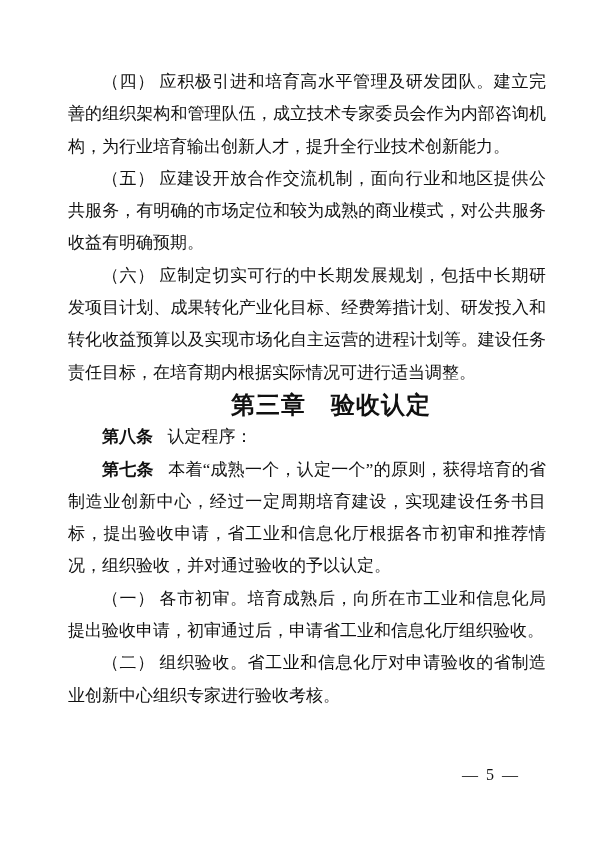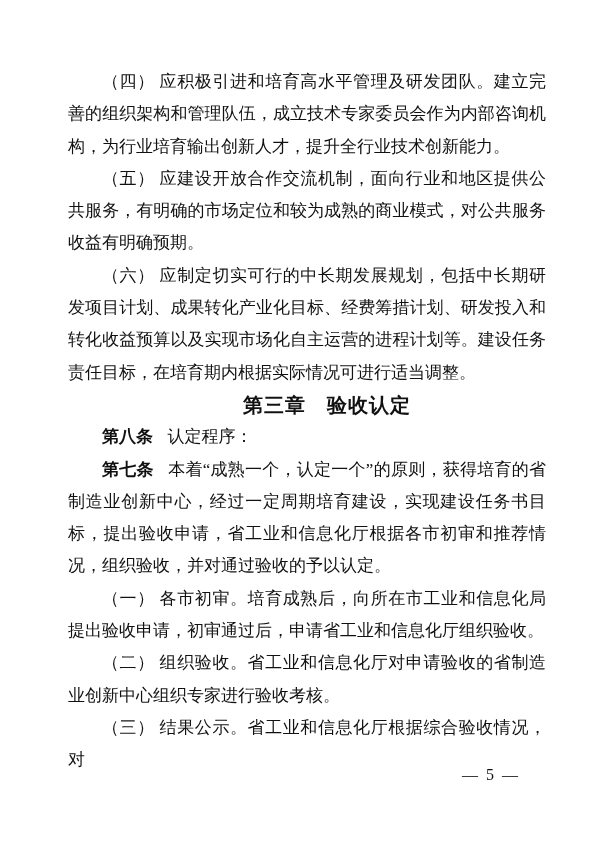--- a/index.html
+++ b/index.html
@@ -31,21 +31,21 @@
     text-indent: 2em;
   }
   .article-label {
     font-family: "Liberation Sans", "DejaVu Sans", sans-serif;
     font-weight: bold;
     margin-right: 0.85em;
   }
   .chapter-heading {
     font-family: "Liberation Sans", "DejaVu Sans", sans-serif;
     font-weight: bold;
-    font-size: 20px;
+    font-size: 24px;
     line-height: 32.3px;
     text-align: center;
     text-indent: 0;
     margin: 16px 0 16px 0;
     letter-spacing: 1px;
   }
   .page-number {
     position: absolute;
     top: 766px;
     right: 93px;
@@ -61,16 +61,15 @@
 <div class="page">
   <div class="content">
     <p>（四） 应积极引进和培育高水平管理及研发团队。建立完善的组织架构和管理队伍，成立技术专家委员会作为内部咨询机构，为行业培育输出创新人才，提升全行业技术创新能力。</p>
     <p>（五） 应建设开放合作交流机制，面向行业和地区提供公共服务，有明确的市场定位和较为成熟的商业模式，对公共服务收益有明确预期。</p>
     <p>（六） 应制定切实可行的中长期发展规划，包括中长期研发项目计划、成果转化产业化目标、经费筹措计划、研发投入和转化收益预算以及实现市场化自主运营的进程计划等。建设任务责任目标，在培育期内根据实际情况可进行适当调整。</p>
     <p class="chapter-heading">第三章　验收认定</p>
     <p><b class="article-label">第八条</b><span>认定程序：</span></p>
     <p><b class="article-label">第七条</b><span>本着“成熟一个，认定一个”的原则，获得培育的省制造业创新中心，经过一定周期培育建设，实现建设任务书目标，提出验收申请，省工业和信息化厅根据各市初审和推荐情况，组织验收，并对通过验收的予以认定。</span></p>
     <p>（一） 各市初审。培育成熟后，向所在市工业和信息化局提出验收申请，初审通过后，申请省工业和信息化厅组织验收。</p>
     <p>（二） 组织验收。省工业和信息化厅对申请验收的省制造业创新中心组织专家进行验收考核。</p>
-    <p>（三） 结果公示。省工业和信息化厅根据综合验收情况，对</p>
   </div>
   <div class="page-number">— 5 —</div>
 </div>
 
 </body></html>

